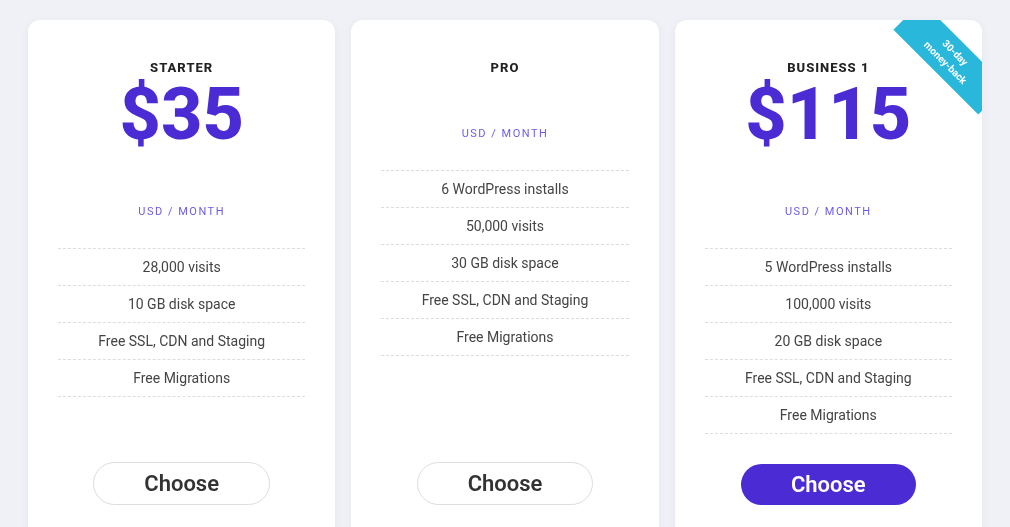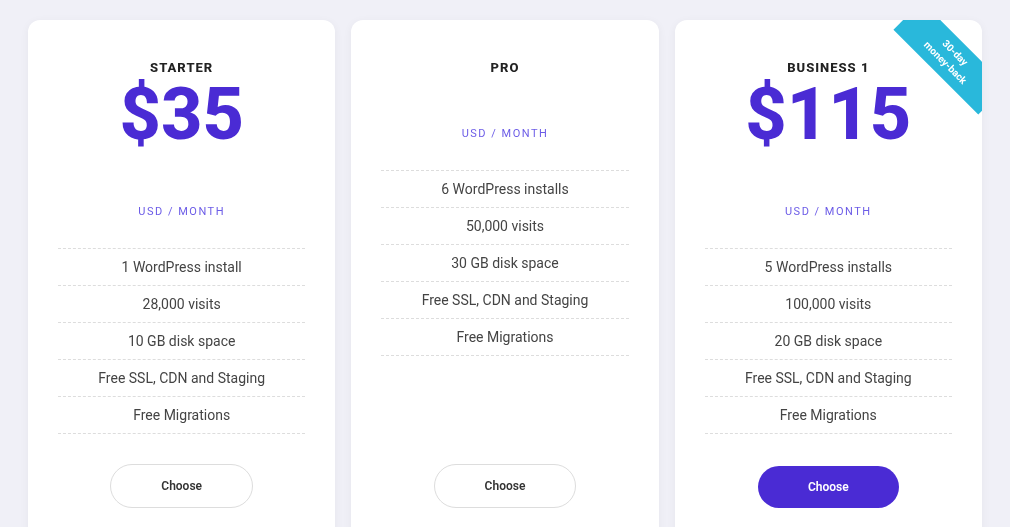--- a/index.html
+++ b/index.html
@@ -86,23 +86,23 @@
       padding: 10px 0;
       border-bottom: 1px dashed #ddd;
     }
 
     .plan-features li:first-child {
       border-top: 1px dashed #ddd;
     }
 
     .choose-btn {
       display: inline-block;
-      padding: 14px 50px;
+      padding: 8px 50px;
       border-radius: 50px;
-      font-size: 12px;
+      font-size: 22px;
       font-weight: 600;
       cursor: pointer;
       border: none;
       font-family: inherit;
       margin-top: auto;
     }
 
     .choose-btn.outline {
       background: #fff;
       color: #333;
@@ -145,21 +145,20 @@
 <body>
 
 <div class="pricing-container">
 <div class="plan-card">
 
     <div class="plan-name">STARTER</div>
     <div class="plan-price">$35</div>
     <div class="plan-period">USD / MONTH</div>
     <ul class="plan-features">
 
-    <li>1 WordPress install</li>
 
     <li>28,000 visits</li>
 
     <li>10 GB disk space</li>
 
     <li>Free SSL, CDN and Staging</li>
 
     <li>Free Migrations</li>
 
     </ul>

